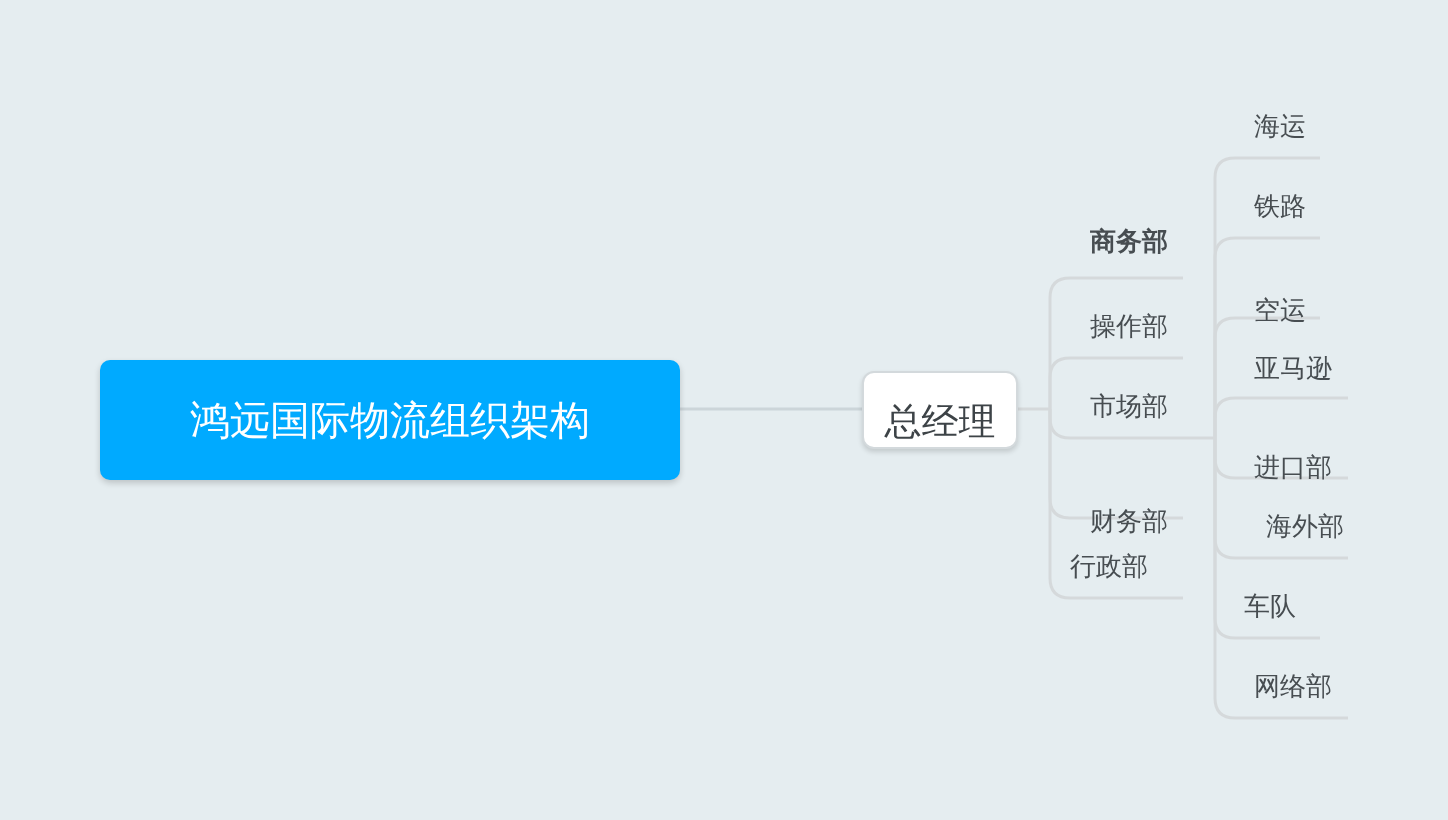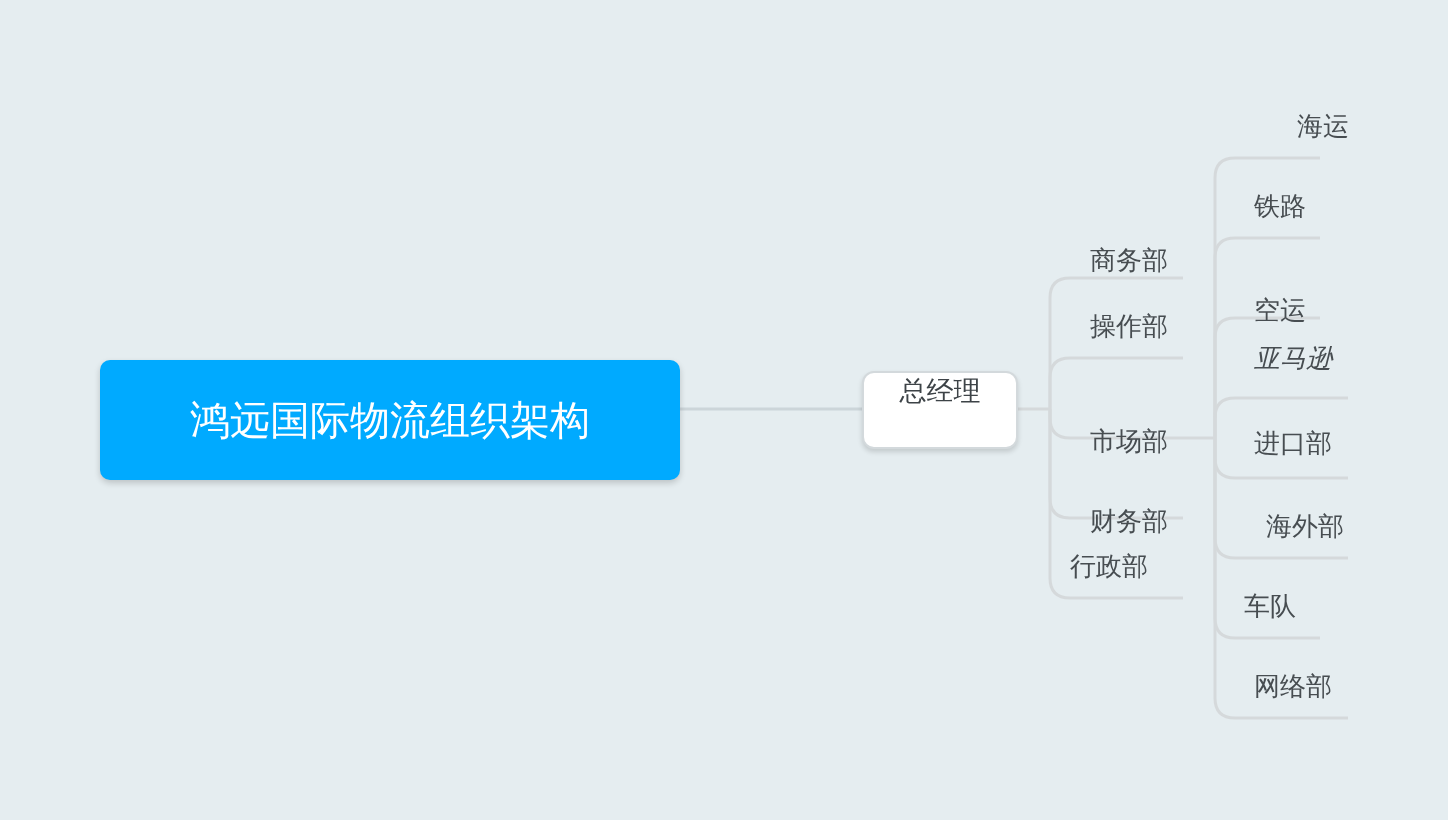--- a/index.html
+++ b/index.html
@@ -15,22 +15,22 @@
     background: #00aaff; border-radius: 10px;
     box-shadow: 0 3px 6px rgba(0,0,0,0.18);
     display: flex; align-items: center; justify-content: center;
     color: #ffffff; font-size: 40px; font-weight: 300; letter-spacing: 0px;
   }
   .gm-node {
     position: absolute; left: 862px; top: 371px; width: 156px; height: 78px;
     box-sizing: border-box;
     background: #ffffff; border: 2px solid #d3d9dc; border-radius: 12px;
     box-shadow: 0 3px 5px rgba(0,0,0,0.15);
-    display: flex; align-items: flex-start; justify-content: center;
-    color: #3d4347; font-size: 27px;
+    display: flex; align-items: flex-end; justify-content: center;
+    color: #3d4347; font-size: 37px;
   }
   .label {
     position: absolute; color: #474d51; font-size: 26px; line-height: 34px;
     white-space: nowrap;
   }
 </style>
 </head>
 <body>
 
 <svg id="canvas" width="1448" height="820" viewBox="0 0 1448 820">
@@ -65,49 +65,49 @@
 </svg>
 
 <div class="root-node">
   <span>鸿远国际物流组织架构</span>
 </div>
 
 <div class="gm-node">
   <span>总经理</span>
 </div>
 
-<div class="label" style="left:1090px; top:243px;">
+<div class="label" style="left:1090px; top:224px;font-weight:bold;">
   <span>商务部</span>
 </div>
 <div class="label" style="left:1090px; top:309px;">
   <span>操作部</span>
 </div>
-<div class="label" style="left:1090px; top:389px;margin-top:35px;">
+<div class="label" style="left:1090px; top:389px;">
   <span>市场部</span>
 </div>
 <div class="label" style="left:1090px; top:469px;margin-top:35px;">
   <span>财务部</span>
 </div>
 <div class="label" style="left:1070px; top:549px;">
   <span>行政部</span>
 </div>
 
-<div class="label" style="left:1254px; top:109px;margin-left:43px;">
+<div class="label" style="left:1254px; top:109px;">
   <span>海运</span>
 </div>
 <div class="label" style="left:1254px; top:189px;">
   <span>铁路</span>
 </div>
 <div class="label" style="left:1254px; top:269px;margin-top:24px;">
   <span>空运</span>
 </div>
-<div class="label" style="left:1254px; top:341px;font-style:italic;">
+<div class="label" style="left:1254px; top:351px;">
   <span>亚马逊</span>
 </div>
-<div class="label" style="left:1254px; top:426px;">
+<div class="label" style="left:1254px; top:450px;">
   <span>进口部</span>
 </div>
 <div class="label" style="left:1254px; top:509px;margin-left:12px;">
   <span>海外部</span>
 </div>
 <div class="label" style="left:1244px; top:589px;">
   <span>车队</span>
 </div>
 <div class="label" style="left:1254px; top:669px;text-align:right;">
   <span>网络部</span>

